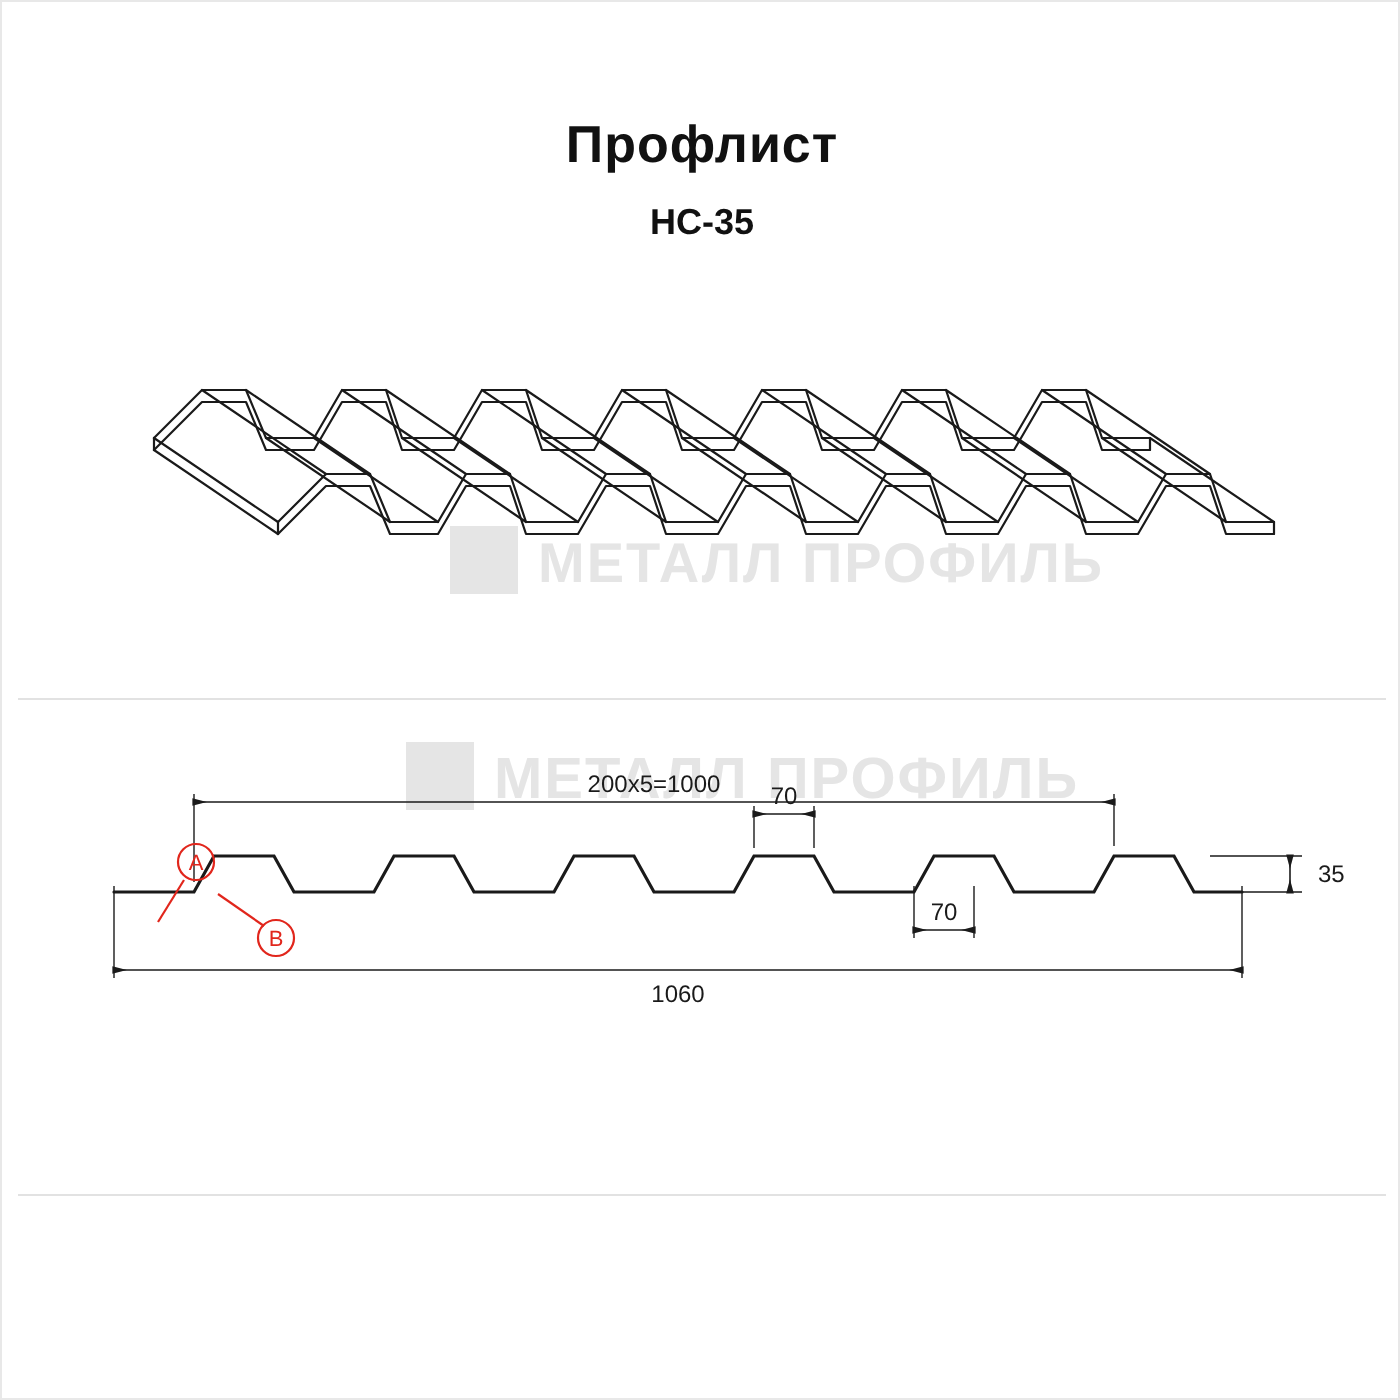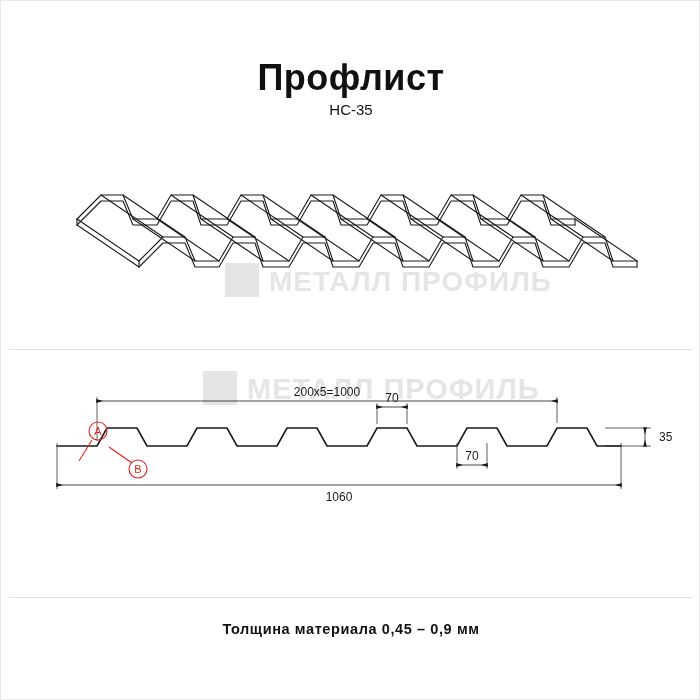--- a/index.html
+++ b/index.html
@@ -21,33 +21,33 @@
     position: relative;
     border: 1px solid #e8e8e8;
     box-sizing: border-box;
   }
   .title {
     position: absolute;
     top: 56px;
     left: 0;
     width: 700px;
     text-align: center;
-    font-size: 36px;
+    font-size: 26px;
     font-weight: bold;
     letter-spacing: 0.5px;
     color: #111;
   }
   .subtitle {
     position: absolute;
     top: 100px;
     left: 0;
     width: 700px;
     text-align: center;
-    font-size: 15px;
-    font-weight: normal;
+    font-size: 18px;
+    font-weight: bold;
     color: #111;
   }
   .divider {
     position: absolute;
     left: 8px;
     width: 684px;
     height: 1px;
     background: #e2e2e2;
   }
   .divider-1 { top: 348px; }
@@ -233,14 +233,13 @@
       </g>
 
       <g>
         <circle cx="89" cy="98" r="9" fill="none" stroke="#e1261c" stroke-width="1.1"></circle>
         <text class="lbl" x="89" y="102" font-size="11" fill="#e1261c" text-anchor="middle">B</text>
         <path d="M83 92 L60 76" stroke="#e1261c" stroke-width="1.1" fill="none"></path>
       </g>
     </svg>
   </div>
 
-  <div class="footer">Толщина материала 0,45 – 0,9 мм</div>
 </div>
 
 </body></html>

